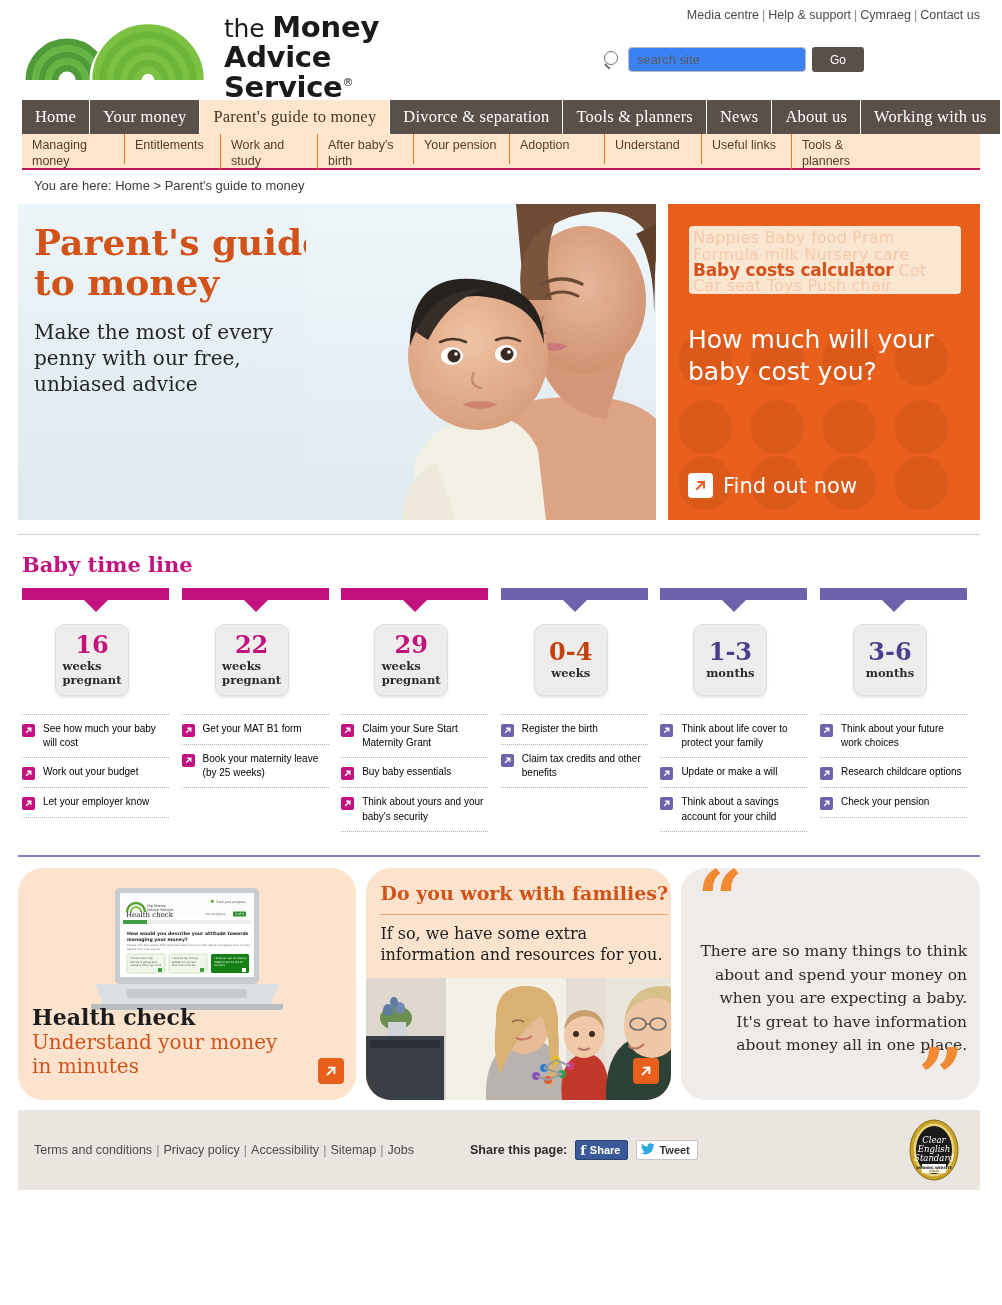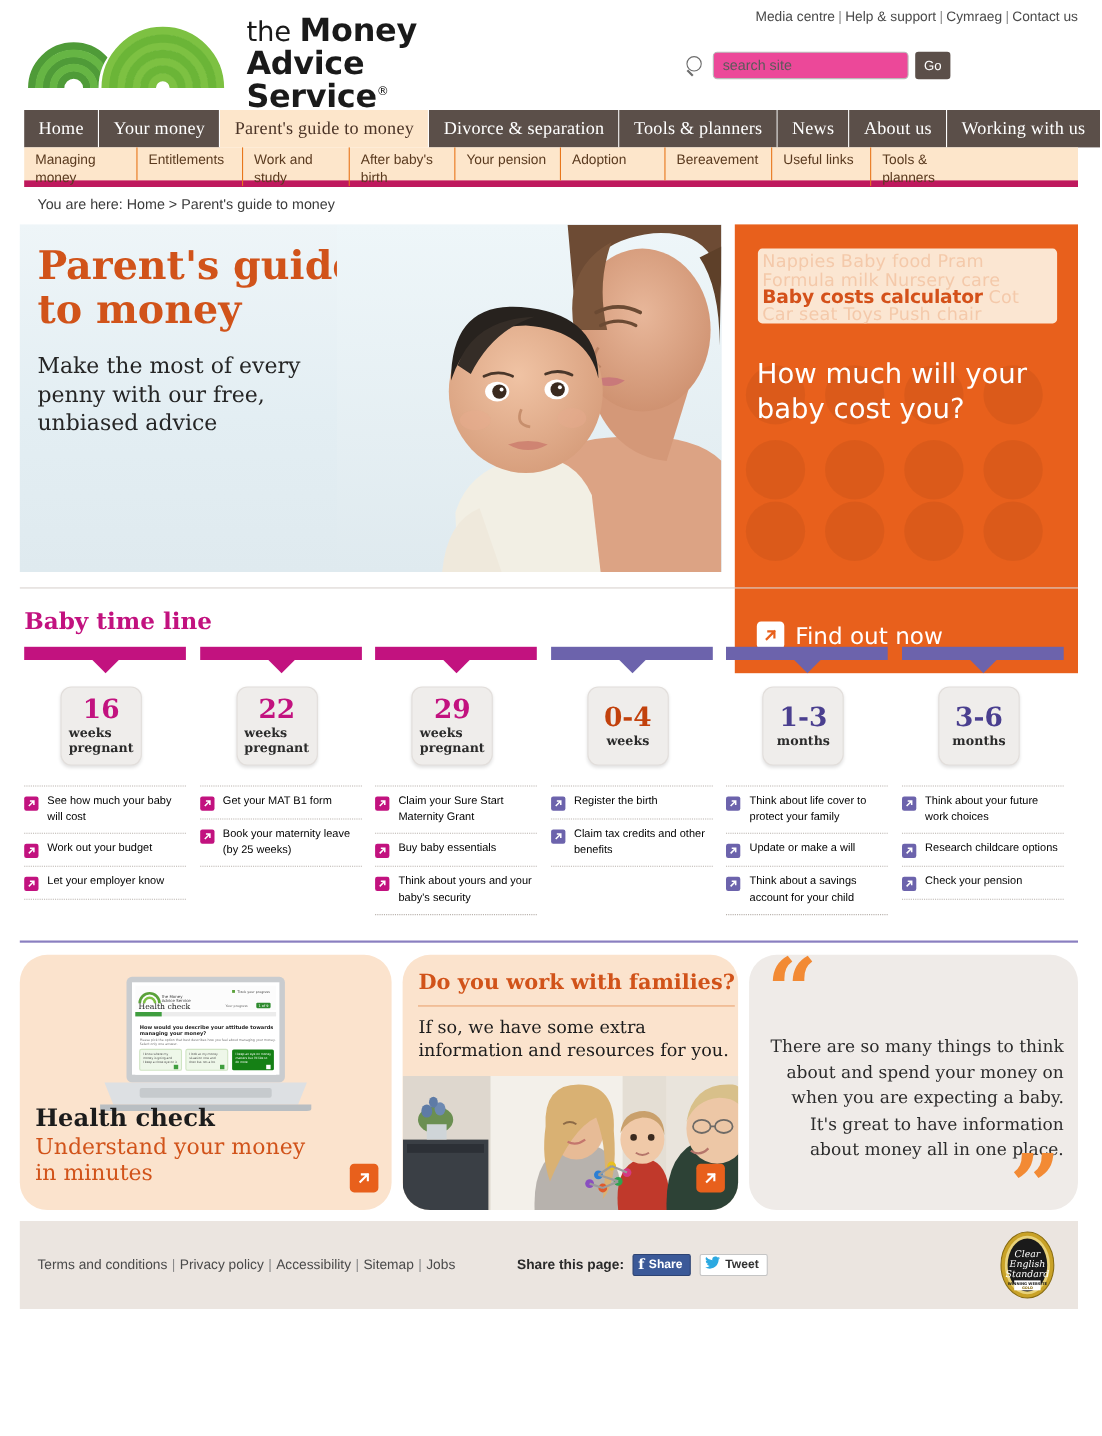--- a/index.html
+++ b/index.html
@@ -26,45 +26,45 @@
   .toplinks a { color: #4a4a4a; text-decoration: none; }
   .toplinks span.sep { color: #8a8a8a; padding: 0 3px; }
 
   .searchbar { position: absolute; right: 138px; top: 47px; display: flex; align-items: center; }
   .mag { width: 18px; height: 18px; margin-right: 7px; position: relative; flex: none; }
   .mag::before { content:""; position:absolute; left:1px; top:0; width:12px; height:12px; border:1.6px solid #6d6d6d; border-radius:50%; }
   .mag::after { content:""; position:absolute; left:2px; top:12px; width:7px; height:1.6px; background:#6d6d6d; transform: rotate(45deg); transform-origin: left center; }
   .search-input {
     width: 178px; height: 25px; border: 1px solid #b9b9b9; border-radius: 4px;
     padding: 0 8px; font-size: 13px; font-family: "Liberation Sans", sans-serif; color: #3b3b3b;
-    background: #ec4899; outline: none;
+    background: #3b82f6; outline: none;
   }
   .search-input::placeholder { color: #5a5a5a; opacity: 1; }
   .go-btn {
-    margin-left: 6px; height: 25px; min-width: 27px; padding: 0 8px;
+    margin-left: 6px; height: 25px; min-width: 27px; padding: 0 18px;
     background: #5b4f49; color: #fff; border: 0; border-radius: 3px;
     font-size: 12px; font-family: "Liberation Sans", sans-serif; cursor: pointer;
   }
 
   
   .nav { position: absolute; left: 22px; top: 100px; width: 958px; height: 34px; display: flex; }
   .nav-item {
     background: #5b4f49; color: #ffffff;
     font-family: "Liberation Serif", serif; font-size: 16.5px;
     display: flex; align-items: center; justify-content: center;
     padding: 0 13px; border-right: 1px solid #fff; white-space: nowrap; cursor: pointer;
     letter-spacing: .2px;
   }
   .nav-item:last-child { border-right: 0; }
   .nav-item.active { background: #fde6cb; color: #4a3326; }
 
   .subnav {
     position: absolute; left: 22px; top: 134px; width: 958px; height: 36px;
     background: #fde6cb; display: flex; align-items: flex-start;
-    border-bottom: 6px solid #be185d;
+    border-bottom: 2px solid #be185d;
   }
   .sub-item {
     font-size: 12.5px; color: #5a3a1f; padding: 4px 10px 0 10px;
     line-height: 1.25; border-left: 1px solid #e8761b; cursor: pointer; min-height: 30px;
   }
   .sub-item:first-child { border-left: 0; padding-left: 10px; }
 
   .breadcrumb {
     position: absolute; left: 34px; top: 178px;
     font-size: 13px; color: #3b3b3b;
@@ -82,21 +82,21 @@
     color: #d1531a;
   }
   .hero-sub {
     position: absolute; left: 16px; top: 115px; width: 300px;
     font-family: "DejaVu Serif", serif; font-size: 20px; line-height: 1.3; color: #252525;
   }
   .hero-photo { position: absolute; right: 0; top: 0; width: 350px; height: 316px; overflow: hidden; }
 
   
   .calc {
-    position: absolute; left: 668px; top: 204px; width: 312px; height: 408px;
+    position: absolute; left: 668px; top: 204px; width: 312px; height: 316px;
     background: #e8601c; overflow: hidden;
   }
   .calc-dots { position: absolute; inset: 0; }
   .calc-dot { position: absolute; width: 54px; height: 54px; border-radius: 50%; background: rgba(0,0,0,0.055); }
   .wordcloud {
     position: absolute; left: 21px; top: 22px; width: 272px; height: 68px;
     background: #fbe6d2; border-radius: 4px; overflow: hidden;
     font-family: "DejaVu Sans", sans-serif;
   }
   .wc-row { position: absolute; left: 4px; width: 266px; white-space: nowrap; }
@@ -269,21 +269,21 @@
     <div class="nav-item">Working with us</div>
   </div>
 
   <div class="subnav">
     <div class="sub-item" style="width:102px">Managing money</div>
     <div class="sub-item" style="width:96px">Entitlements</div>
     <div class="sub-item" style="width:97px">Work and study</div>
     <div class="sub-item" style="width:96px">After baby's birth</div>
     <div class="sub-item" style="width:96px">Your pension</div>
     <div class="sub-item" style="width:95px">Adoption</div>
-    <div class="sub-item" style="width:97px">Bereavement</div>
+    <div class="sub-item" style="width:97px">Understand</div>
     <div class="sub-item" style="width:90px">Useful links</div>
     <div class="sub-item" style="width:110px">Tools &amp; planners</div>
   </div>
 
   <div class="breadcrumb">You are here: Home &gt; Parent's guide to money</div>
 
   <div class="hero-left">
     <div class="hero-title">Parent's guide to money</div>
     <div class="hero-sub">Make the most of every penny with our free, unbiased advice</div>
     <div class="hero-photo">

